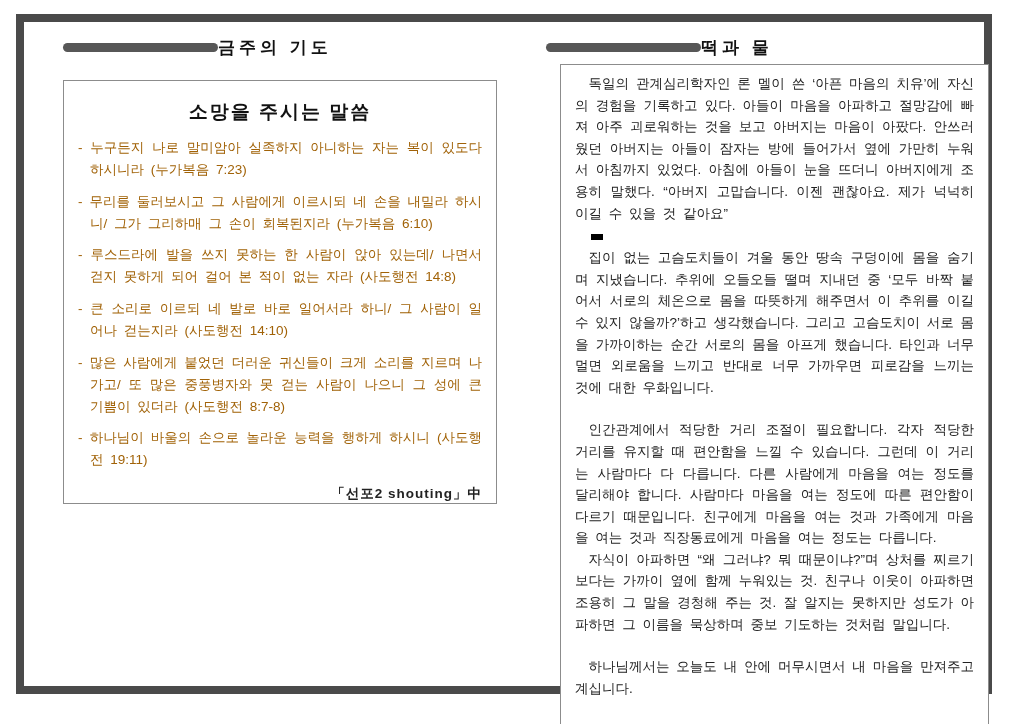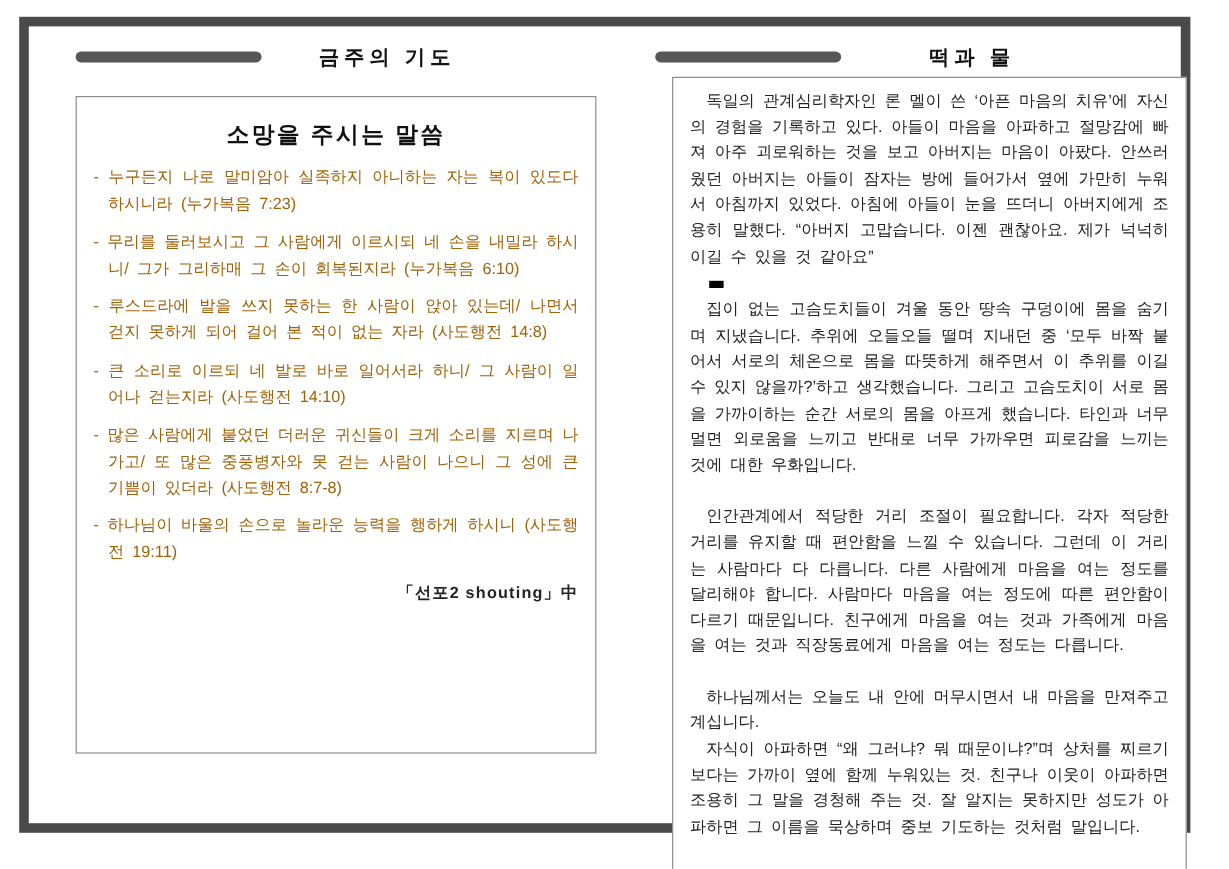--- a/index.html
+++ b/index.html
@@ -13,28 +13,28 @@
     border:8px solid #4a4a4a;box-sizing:border-box;background:#ffffff;
   }
   .column{position:absolute;top:34px;}
   .col-left{left:63px;width:434px;}
   .col-right{left:546px;width:443px;}
   .col-header{display:flex;align-items:center;height:26px;margin-bottom:4px;}
   .header-bar{
     width:155px;height:9px;background:#575757;border-radius:5px;flex:none;
   }
   .header-title{
-    flex:1;text-align:center;padding-right:70px;
+    flex:1;text-align:left;padding-right:70px;
     font-size:17px;font-weight:bold;letter-spacing:4px;color:#111;
   }
   .content-box{
     border:1px solid #8c8c8c;background:#ffffff;box-sizing:border-box;
     padding:12px 14px 10px 14px;
   }
-  .box-left{height:548px;margin-top:20px;}
+  .box-left{height:424px;margin-top:20px;}
   .box-right{height:674px;padding-top:8px;margin-left:14px;}
   .box-title{
     text-align:center;font-size:19px;font-weight:bold;letter-spacing:2px;
     margin:6px 0 12px 0;color:#111;
   }
   .verse{
     font-size:13.5px;line-height:1.62;text-align:justify;word-spacing:3px;
     padding-left:12px;text-indent:-12px;margin:0 0 10px 0;color:#a16207;
   }
   .attribution{
@@ -82,16 +82,16 @@
     <div class="header-bar"></div>
     <div class="header-title">떡과 물</div>
   </div>
   <div class="content-box box-right">
     <p class="para">독일의 관계심리학자인 론 멜이 쓴 ‘아픈 마음의 치유’에 자신의 경험을 기록하고 있다. 아들이 마음을 아파하고 절망감에 빠져 아주 괴로워하는 것을 보고 아버지는 마음이 아팠다. 안쓰러웠던 아버지는 아들이 잠자는 방에 들어가서 옆에 가만히 누워서 아침까지 있었다. 아침에 아들이 눈을 뜨더니 아버지에게 조용히 말했다. “아버지 고맙습니다. 이젠 괜찮아요. 제가 넉넉히 이길 수 있을 것 같아요”</p>
     <div class="marker-line">
       <span class="black-dash"></span>
     </div>
     <p class="para">집이 없는 고슴도치들이 겨울 동안 땅속 구덩이에 몸을 숨기며 지냈습니다. 추위에 오들오들 떨며 지내던 중 ‘모두 바짝 붙어서 서로의 체온으로 몸을 따뜻하게 해주면서 이 추위를 이길 수 있지 않을까?’하고 생각했습니다. 그리고 고슴도치이 서로 몸을 가까이하는 순간 서로의 몸을 아프게 했습니다. 타인과 너무 멀면 외로움을 느끼고 반대로 너무 가까우면 피로감을 느끼는 것에 대한 우화입니다.</p>
     <p class="para para-gap">인간관계에서 적당한 거리 조절이 필요합니다. 각자 적당한 거리를 유지할 때 편안함을 느낄 수 있습니다. 그런데 이 거리는 사람마다 다 다릅니다. 다른 사람에게 마음을 여는 정도를 달리해야 합니다. 사람마다 마음을 여는 정도에 따른 편안함이 다르기 때문입니다. 친구에게 마음을 여는 것과 가족에게 마음을 여는 것과 직장동료에게 마음을 여는 정도는 다릅니다.</p>
+    <p class="para">자식이 아파하면 “왜 그러냐? 뭐 때문이냐?”며 상처를 찌르기 보다는 가까이 옆에 함께 누워있는 것. 친구나 이웃이 아파하면 조용히 그 말을 경청해 주는 것. 잘 알지는 못하지만 성도가 아파하면 그 이름을 묵상하며 중보 기도하는 것처럼 말입니다.</p>
     <p class="para para-gap">하나님께서는 오늘도 내 안에 머무시면서 내 마음을 만져주고 계십니다.</p>
-    <p class="para">자식이 아파하면 “왜 그러냐? 뭐 때문이냐?”며 상처를 찌르기 보다는 가까이 옆에 함께 누워있는 것. 친구나 이웃이 아파하면 조용히 그 말을 경청해 주는 것. 잘 알지는 못하지만 성도가 아파하면 그 이름을 묵상하며 중보 기도하는 것처럼 말입니다.</p>
   </div>
 </div>
 
 </body></html>

